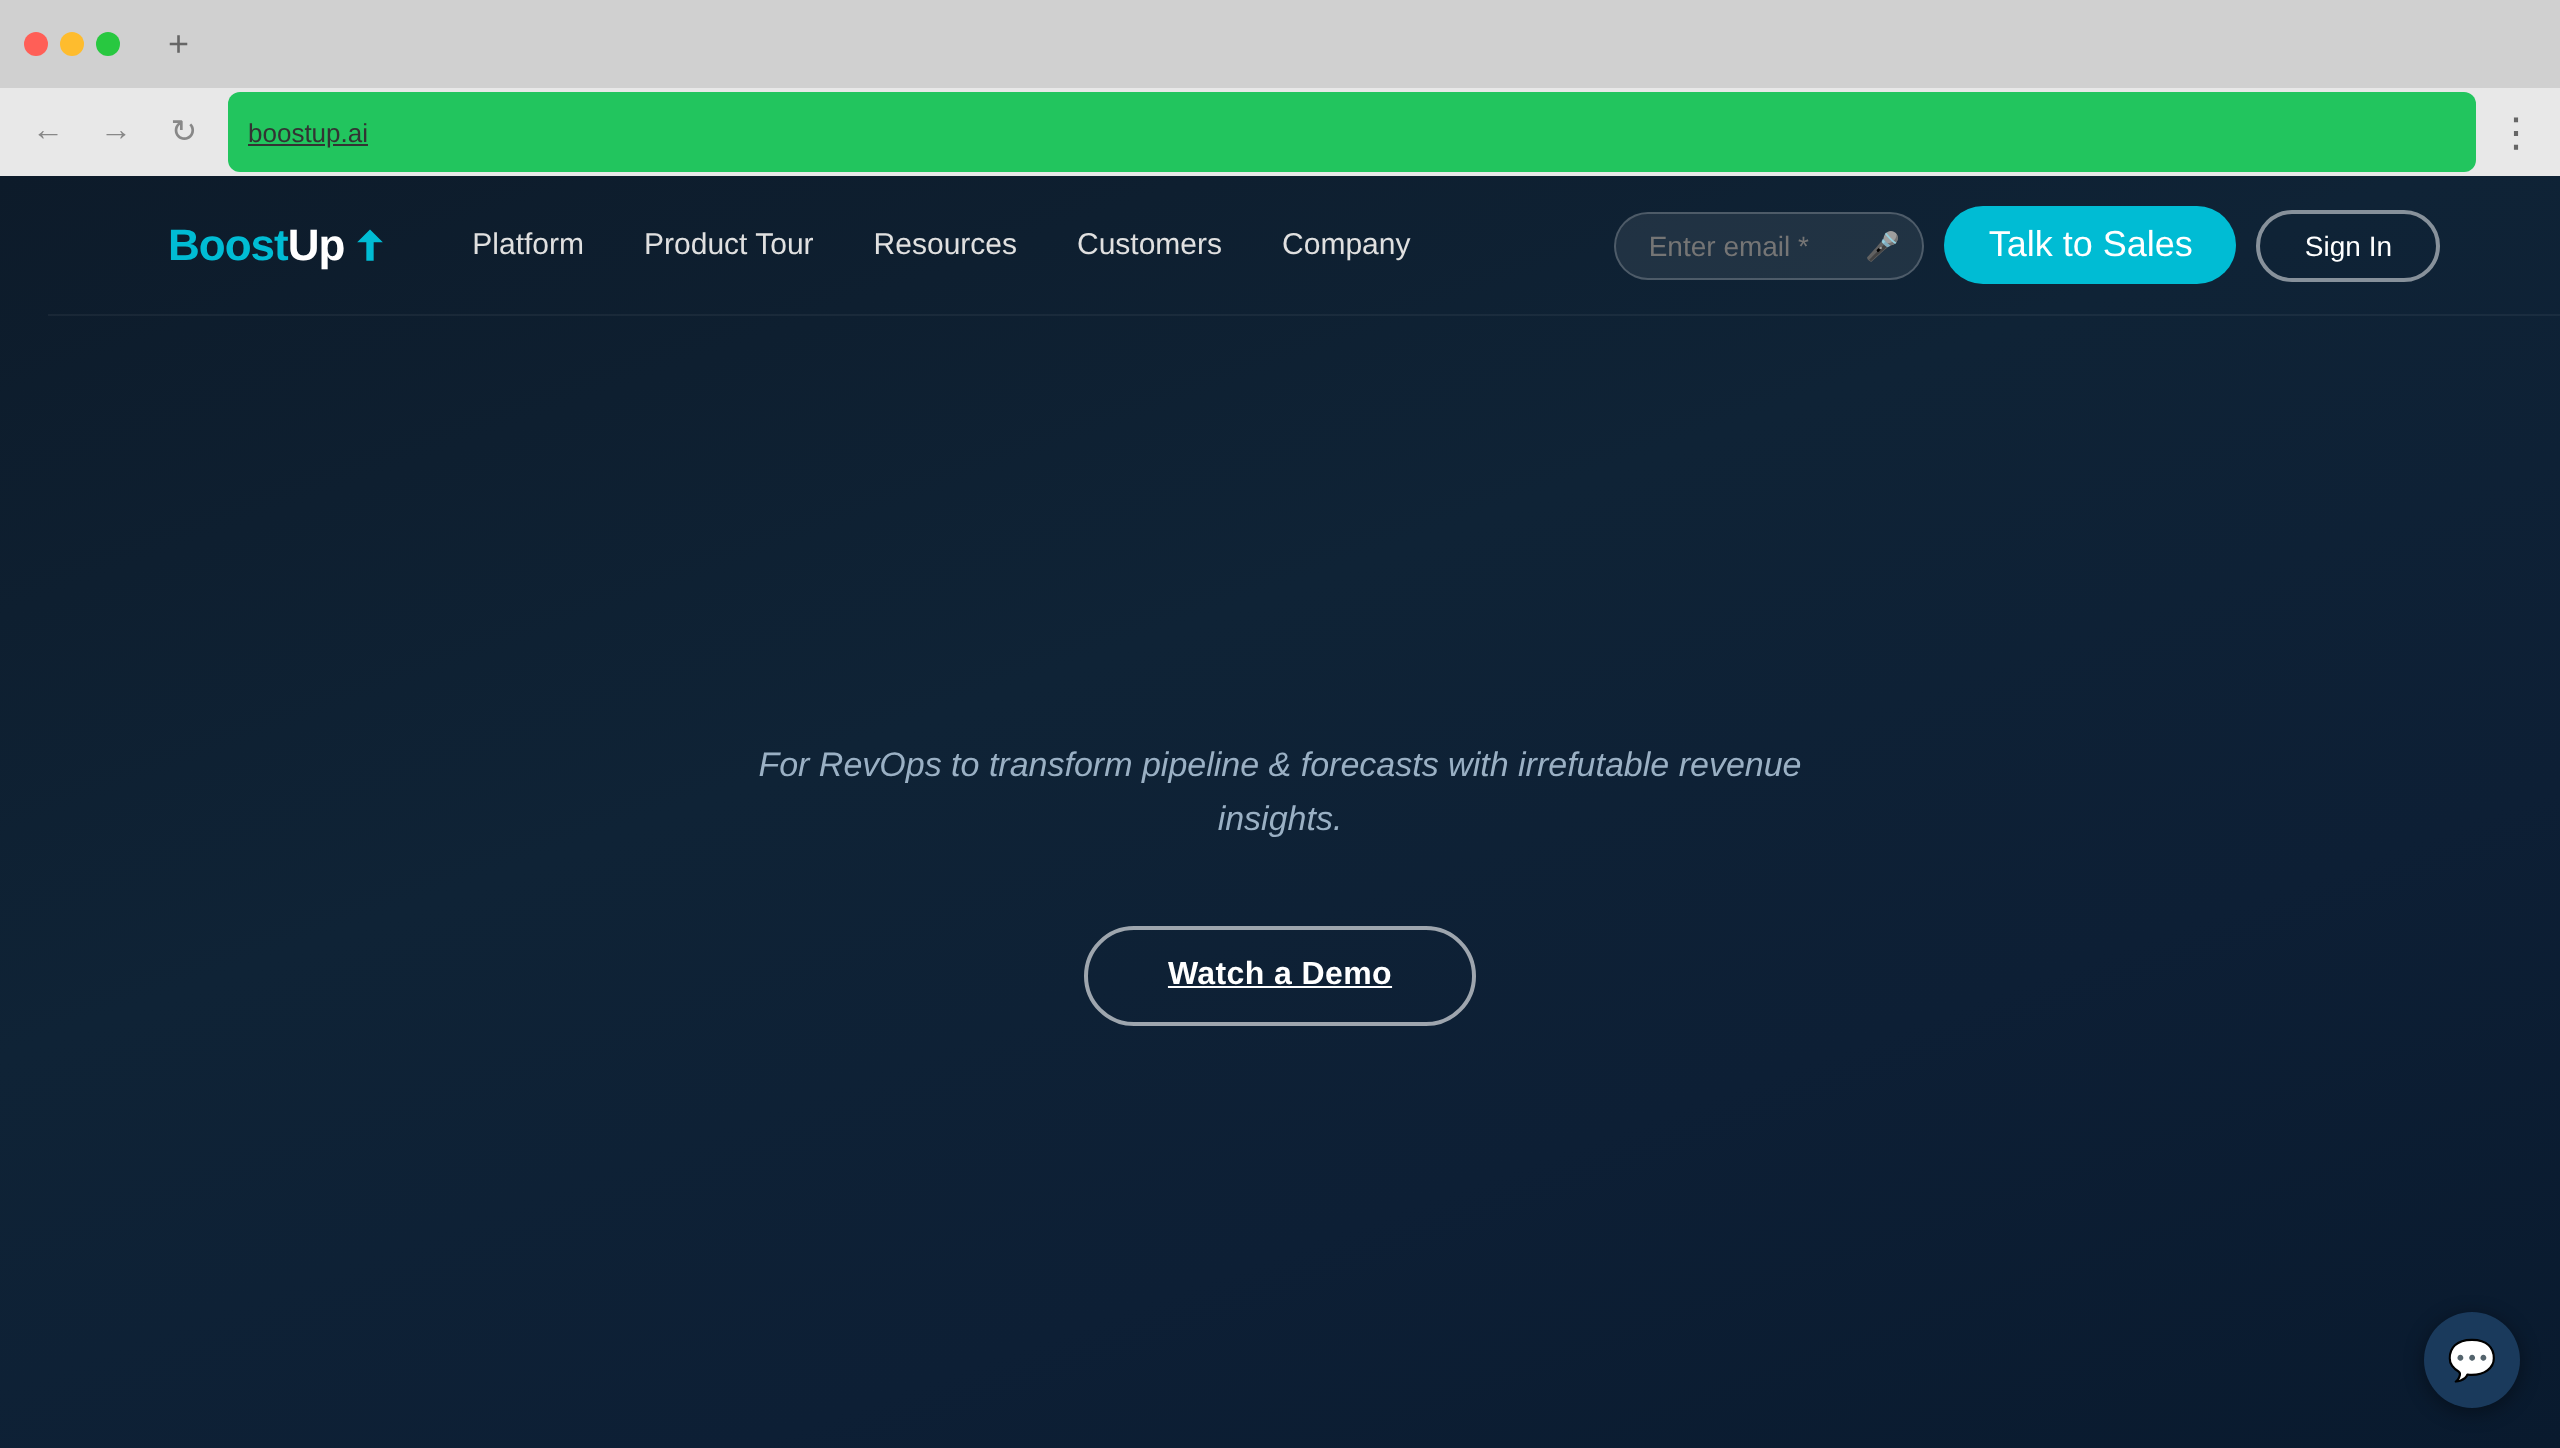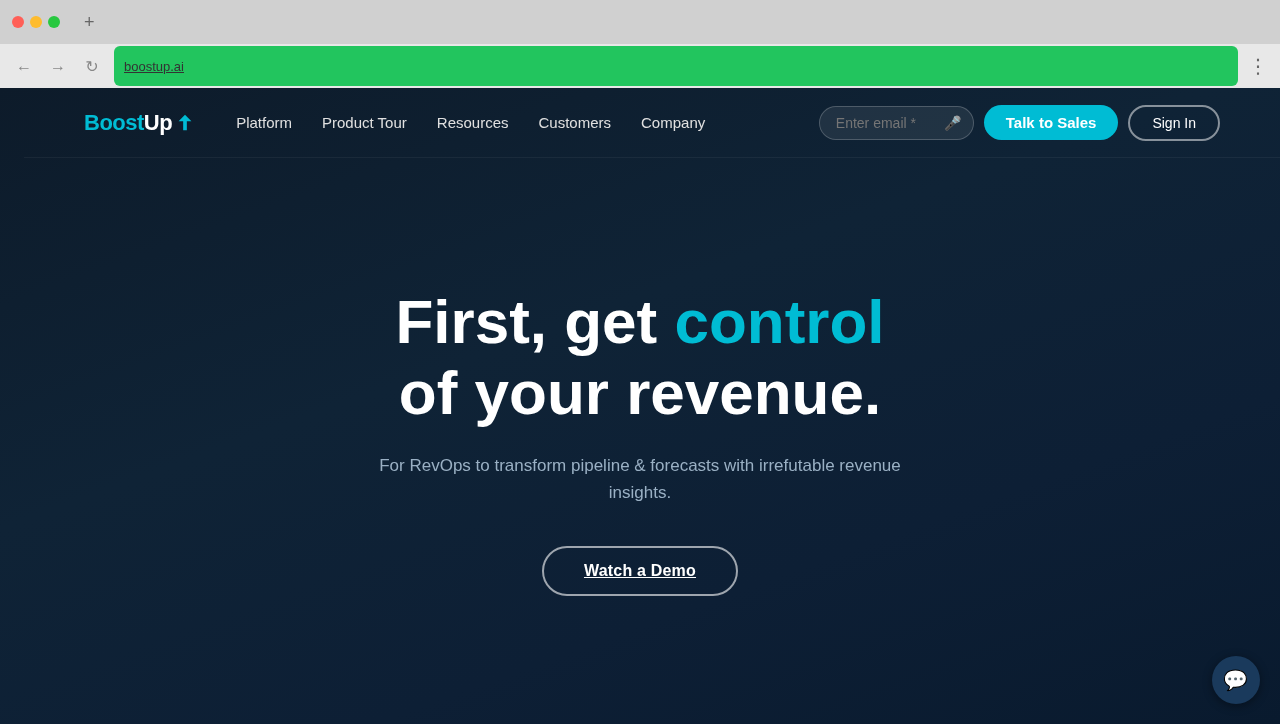--- a/index.html
+++ b/index.html
@@ -190,22 +190,22 @@
       color: #aaa;
       font-size: 14px;
     }
 
     .talk-sales-btn {
       background: #00bcd4;
       color: white;
       border: none;
       border-radius: 24px;
       padding: 9px 22px;
-      font-size: 15px;
-      font-weight: 700;
+      font-size: 18px;
+      font-weight: 400;
       cursor: pointer;
     }
 
     .sign-in-btn {
       background: transparent;
       color: white;
       border: 2px solid rgba(255,255,255,0.5);
       border-radius: 24px;
       padding: 8px 22px;
       font-size: 14px;
@@ -235,20 +235,21 @@
     .hero-title-accent {
       color: #00bcd4;
     }
 
     .hero-subtitle {
       font-size: 17px;
       color: #9ab0c4;
       margin-bottom: 40px;
       max-width: 540px;
       line-height: 1.6;
+      font-style: italic;
     }
 
     .watch-demo-btn {
       background: transparent;
       color: white;
       border: 2px solid rgba(255,255,255,0.6);
       border-radius: 32px;
       padding: 14px 40px;
       font-size: 16px;
       font-weight: 600;
@@ -341,24 +342,20 @@
         <input class="email-input" type="email" placeholder="Enter email *" style="">
         <span class="mic-icon">🎤</span>
       </div>
       <button class="talk-sales-btn">Talk to Sales</button>
       <button class="sign-in-btn">Sign In</button>
     </div>
   </nav>
 
   <div class="relative-wrapper">
     <section class="hero">
-      <h1 class="hero-title">
-        <span>First, get </span><span class="hero-title-accent">control</span><br>
-        <span>of your revenue.</span>
-      </h1>
       <p class="hero-subtitle">For RevOps to transform pipeline &amp; forecasts with irrefutable revenue insights.</p>
       <button class="watch-demo-btn">Watch a Demo</button>
     </section>
 
     <div class="chat-bubble">
       <span class="chat-bubble-icon">💬</span>
     </div>
   </div>
 </div>
 

